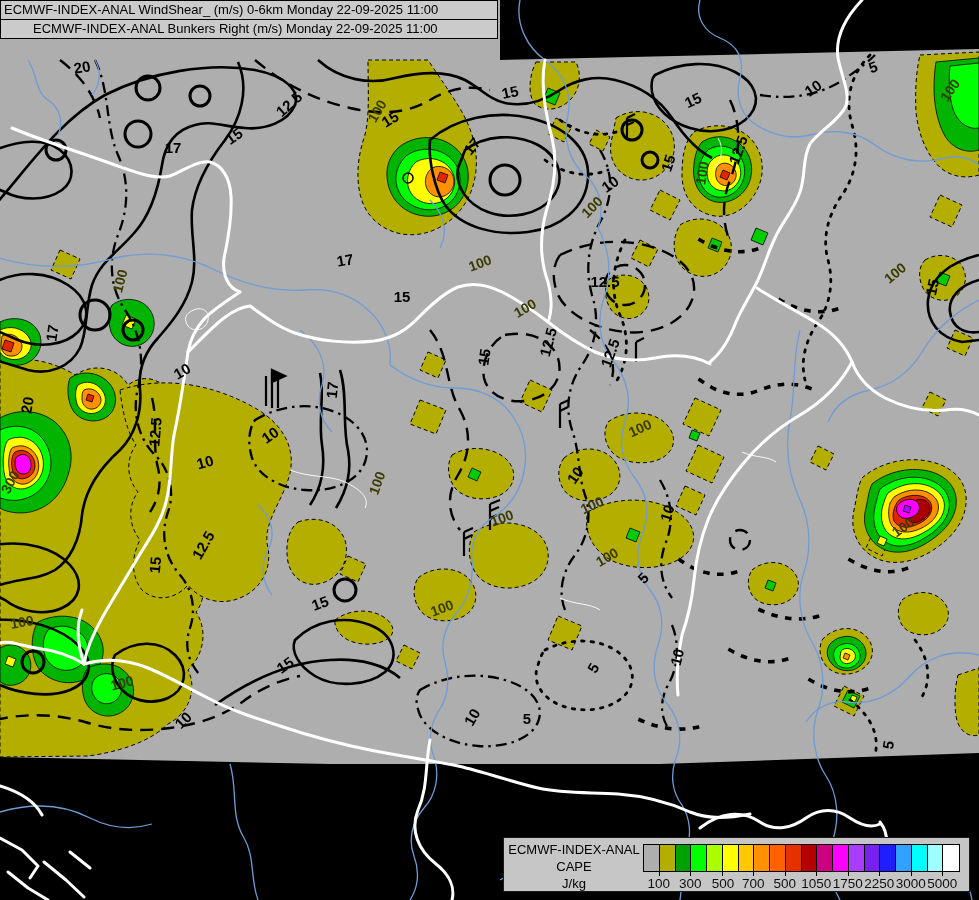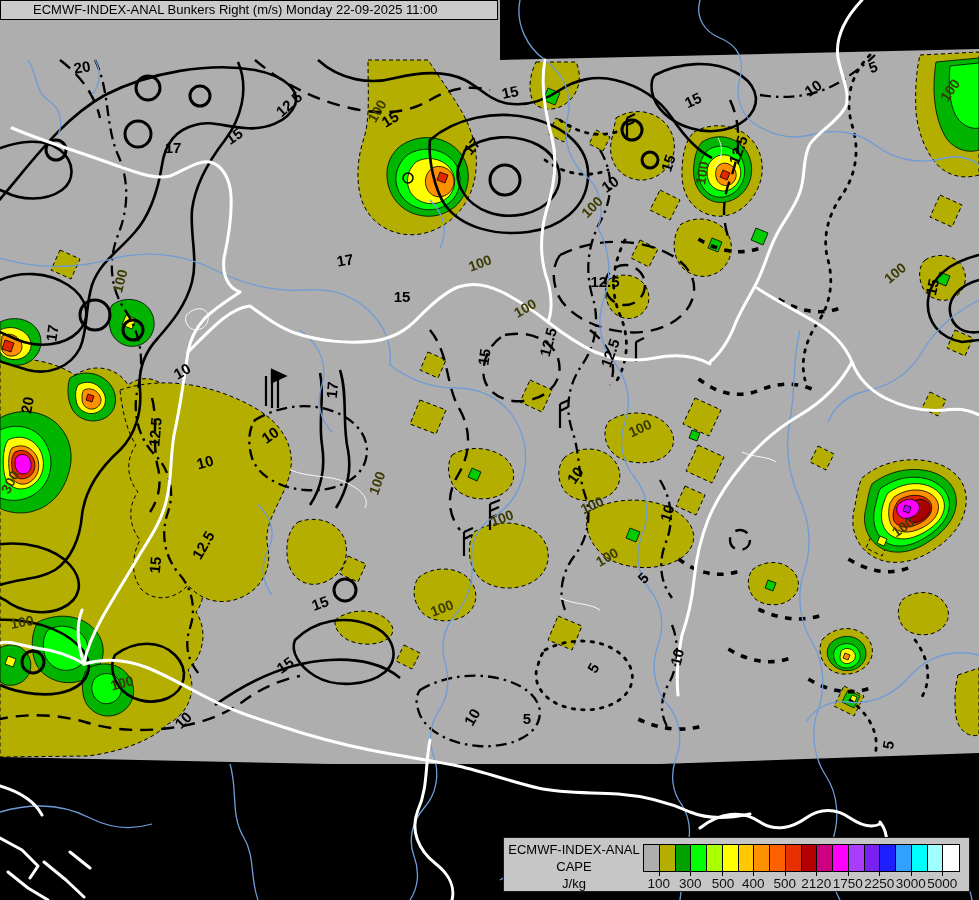--- a/index.html
+++ b/index.html
@@ -377,20 +377,21 @@
       <span class="clab" style="left: 888px; top: 745px; transform: translate(-50%, -50%) rotate(-80deg);">5</span>
       <span class="clab o" style="left: 903px; top: 527px; transform: translate(-50%, -50%) rotate(-35deg);">100</span>
       <span class="clab" style="left: 738px; top: 150px; transform: translate(-50%, -50%) rotate(-70deg);">12.5</span>
       <span class="clab" style="left: 932px; top: 287px; transform: translate(-50%, -50%) rotate(-78deg);">15</span>
       <span class="clab" style="left: 27px; top: 405px; transform: translate(-50%, -50%) rotate(-80deg);">20</span>
       <span class="clab" style="left: 320px; top: 603px; transform: translate(-50%, -50%) rotate(-20deg);">15</span>
       <span class="clab o" style="left: 22px; top: 622px; transform: translate(-50%, -50%) rotate(-10deg);">100</span>
     </div>
 
 <div id="titlebox">
+  <div class="trow">ECMWF-INDEX-ANAL WindShear_ (m/s) 0-6km Monday 22-09-2025 11:00</div>
   <div class="trow">ECMWF-INDEX-ANAL Bunkers Right (m/s) Monday 22-09-2025 11:00</div>
 </div>
 
 <div id="legend">
   <div id="legtitle">
     <div>ECMWF-INDEX-ANAL</div>
     <div>CAPE</div>
     <div>J/kg</div>
   </div>
   <div id="bar">
@@ -415,25 +416,25 @@
         <div class="swatch" style="background: rgb(160, 255, 255);"></div>
         <div class="swatch" style="background: rgb(255, 255, 255);"></div>
       </div>
 <div class="tickmark" style="left: 154.75px;"></div>
       <div class="ticklab" style="left: 154.75px;">100</div>
       <div class="tickmark" style="left: 186.25px;"></div>
       <div class="ticklab" style="left: 186.25px;">300</div>
       <div class="tickmark" style="left: 217.75px;"></div>
       <div class="ticklab" style="left: 219px;">500</div>
       <div class="tickmark" style="left: 249.25px;"></div>
-      <div class="ticklab" style="left: 249.25px;">400</div>
+      <div class="ticklab" style="left: 249.25px;">700</div>
       <div class="tickmark" style="left: 280.75px;"></div>
       <div class="ticklab" style="left: 280.75px;">500</div>
       <div class="tickmark" style="left: 312.25px;"></div>
-      <div class="ticklab" style="left: 312.25px;">2120</div>
+      <div class="ticklab" style="left: 312.25px;">1050</div>
       <div class="tickmark" style="left: 343.75px;"></div>
       <div class="ticklab" style="left: 343.75px;">1750</div>
       <div class="tickmark" style="left: 375.25px;"></div>
       <div class="ticklab" style="left: 375.25px;">2250</div>
       <div class="tickmark" style="left: 406.75px;"></div>
       <div class="ticklab" style="left: 406.75px;">3000</div>
       <div class="tickmark" style="left: 438.25px;"></div>
       <div class="ticklab" style="left: 438.25px;">5000</div>
     </div>
 

